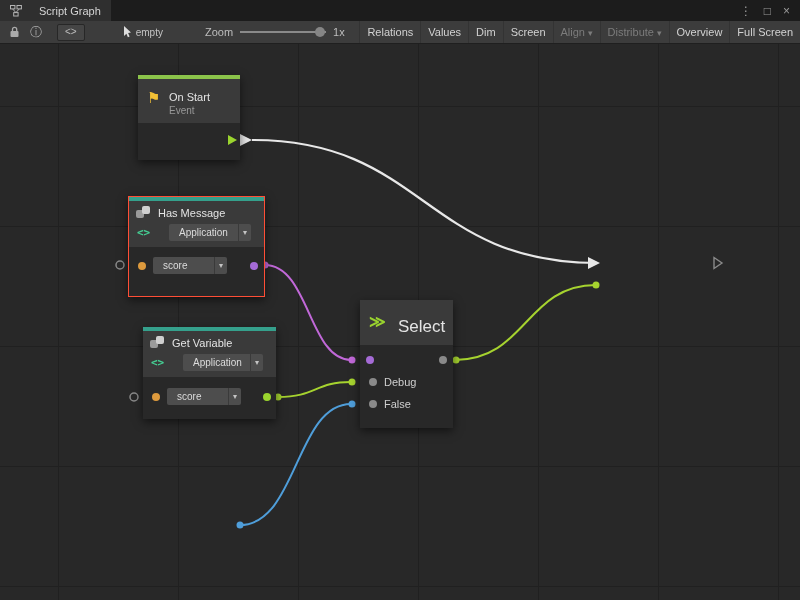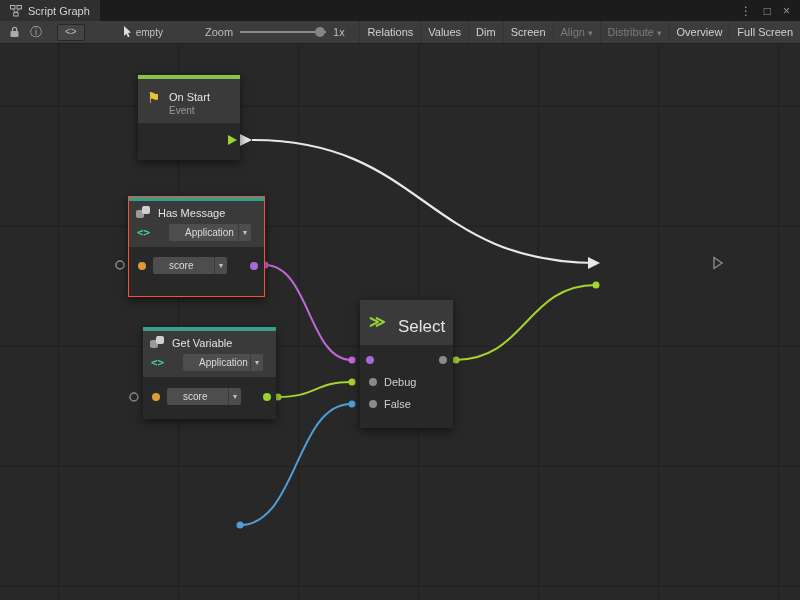--- a/index.html
+++ b/index.html
@@ -1,20 +1,20 @@
 <!DOCTYPE html>
 <html><head>
 <meta charset="utf-8">
 <style>
   html,body{margin:0;padding:0}
   body{width:800px;height:600px;background:#282828;font-family:"Liberation Sans",sans-serif;overflow:hidden;-webkit-user-select:none;user-select:none}
 
   
   .tabbar{height:21px;background:#1c1c1c;display:flex;align-items:stretch}
-  .tab{display:flex;align-items:center;gap:6px;padding:0 10px;background:#2f2f2f;font-size:11px;color:#d4d4d4}
+  .tab{display:flex;align-items:center;gap:17px;padding:0 10px;background:#2f2f2f;font-size:11px;color:#d4d4d4}
   .win-controls{margin-left:auto;display:flex;align-items:center;gap:12px;padding:0 10px;font-size:12px;color:#9a9a9a}
   .win-controls span{cursor:default}
 
   
   .toolbar{height:23px;background:#3c3c3c;border-bottom:1px solid #1f1f1f;display:flex;align-items:center;font-size:11px;color:#c8c8c8;box-sizing:border-box;padding-left:4px}
   .tb-icon{margin:0 5px;display:flex;align-items:center;color:#ababab}
   .tb-box{border:1px solid #272727;background:#454545;border-radius:2px;padding:0 7px;height:15px;line-height:14px;margin:0 10px;color:#bbb;font-size:10px}
   .empty-wrap{display:flex;align-items:center;gap:4px;margin:0 14px 0 28px;color:#c4c4c4;font-size:10px}
   .zoom-label{margin-left:28px;color:#bdbdbd}
   .zoom-track{width:86px;height:2px;background:#8a8a8a;position:relative;margin:0 7px}
@@ -32,21 +32,21 @@
   svg.wires{position:absolute;left:0;top:0;z-index:1}
 
   .node{position:absolute;z-index:2;background:#282828;box-shadow:0 3px 9px rgba(0,0,0,.55);font-size:11px;color:#d8d8d8}
   .node .accent{position:absolute;left:0;top:0;right:0;height:4px}
   .node .hdr{position:absolute;left:0;right:0;background:#3a3a3a}
   .node .ttl{position:absolute;color:#e4e4e4;font-size:11px;white-space:nowrap}
   .node .sub{position:absolute;color:#989898;font-size:10px;white-space:nowrap}
   .dot{position:absolute;width:8px;height:8px;border-radius:50%}
   .flow-arrow{position:absolute;width:0;height:0;border-top:5px solid transparent;border-bottom:5px solid transparent}
   .dropdown{position:absolute;background:#4d4d4d;border-radius:2px;font-size:10px;color:#dcdcdc;display:flex;align-items:center;height:17px;box-sizing:border-box}
-  .dropdown .dd-label{flex:1;padding:0 16px;white-space:nowrap;overflow:hidden}
+  .dropdown .dd-label{flex:1;padding:0 10px;white-space:nowrap;overflow:hidden}
   .dropdown .dd-arrow{border-left:1px solid #3a3a3a;padding:0 4px;font-size:8px;color:#c4c4c4;height:100%;display:flex;align-items:center}
   .boxes-icon{position:absolute;width:18px;height:16px}
   .boxes-icon i{position:absolute;border-radius:2px;display:block}
   .brackets-icon{position:absolute;font-weight:bold;font-size:11px;font-family:"DejaVu Sans Mono",monospace;color:#45d094}
   .port-label{position:absolute;color:#cfcfcf;font-size:11px;white-space:nowrap}
   .value-field{position:absolute;background:#424242;border:1px solid #262626;border-radius:2px;color:#e8e8e8;font-size:10px;line-height:15px;padding:0 4px;box-sizing:border-box}
   .flag-icon{position:absolute;font-size:15px;color:#f2c035}
   .select-icon{position:absolute;font-size:16px;font-weight:bold;color:#9ad42e}
   .circle-icon{position:absolute;border-radius:50%;background:#7de8d4}
 </style>

